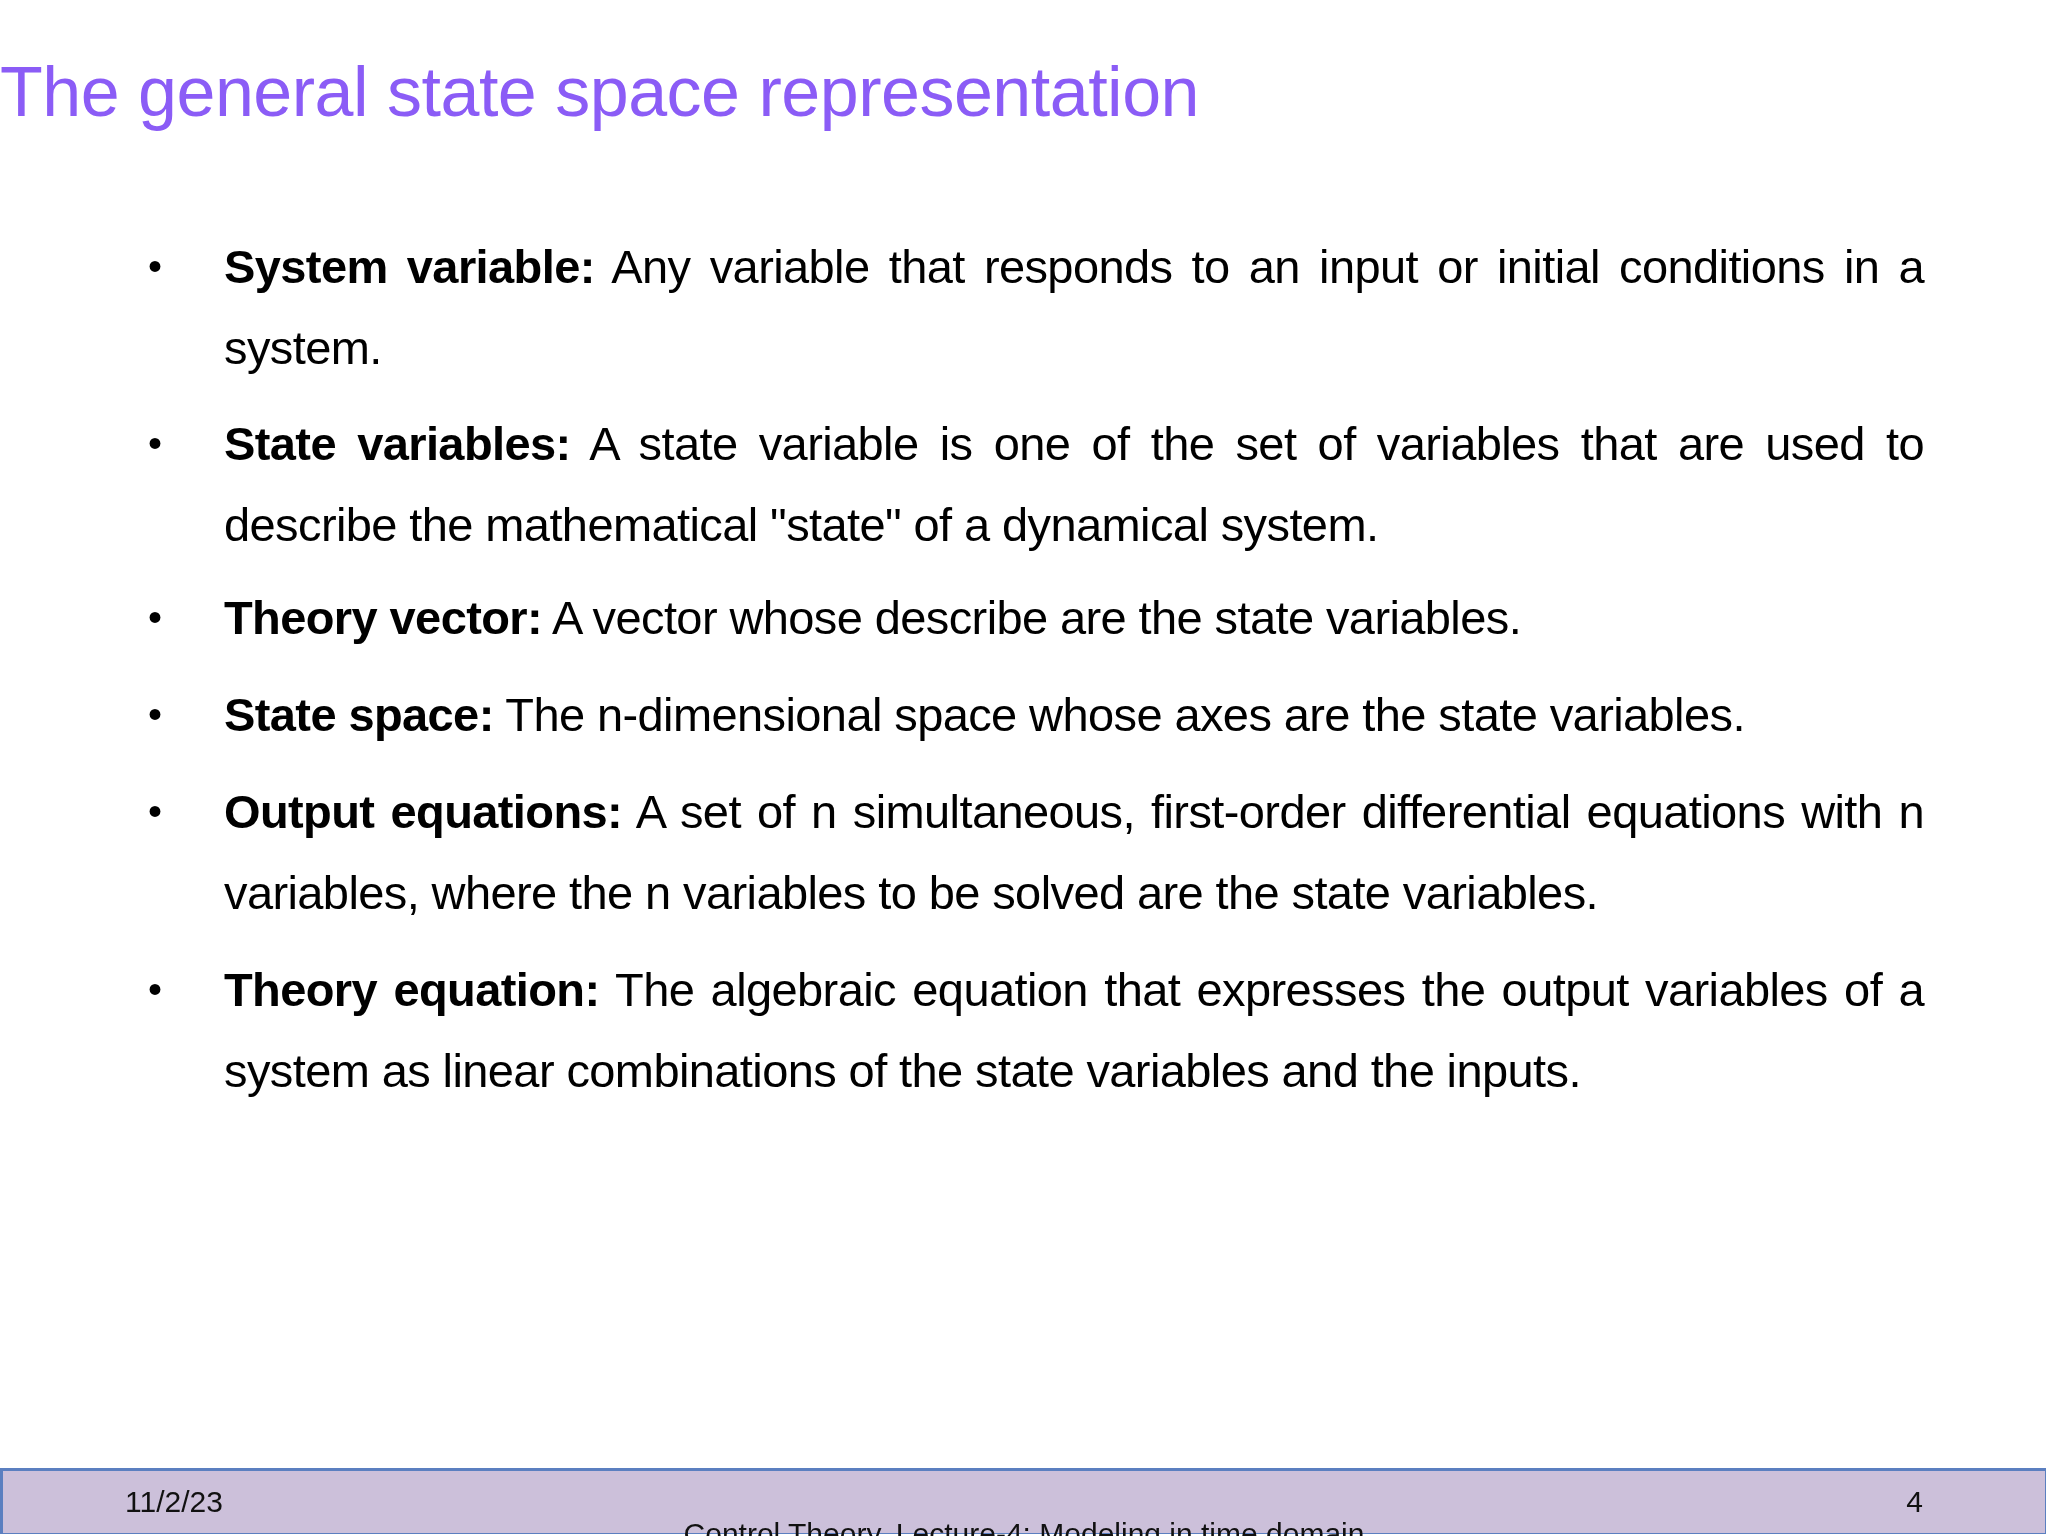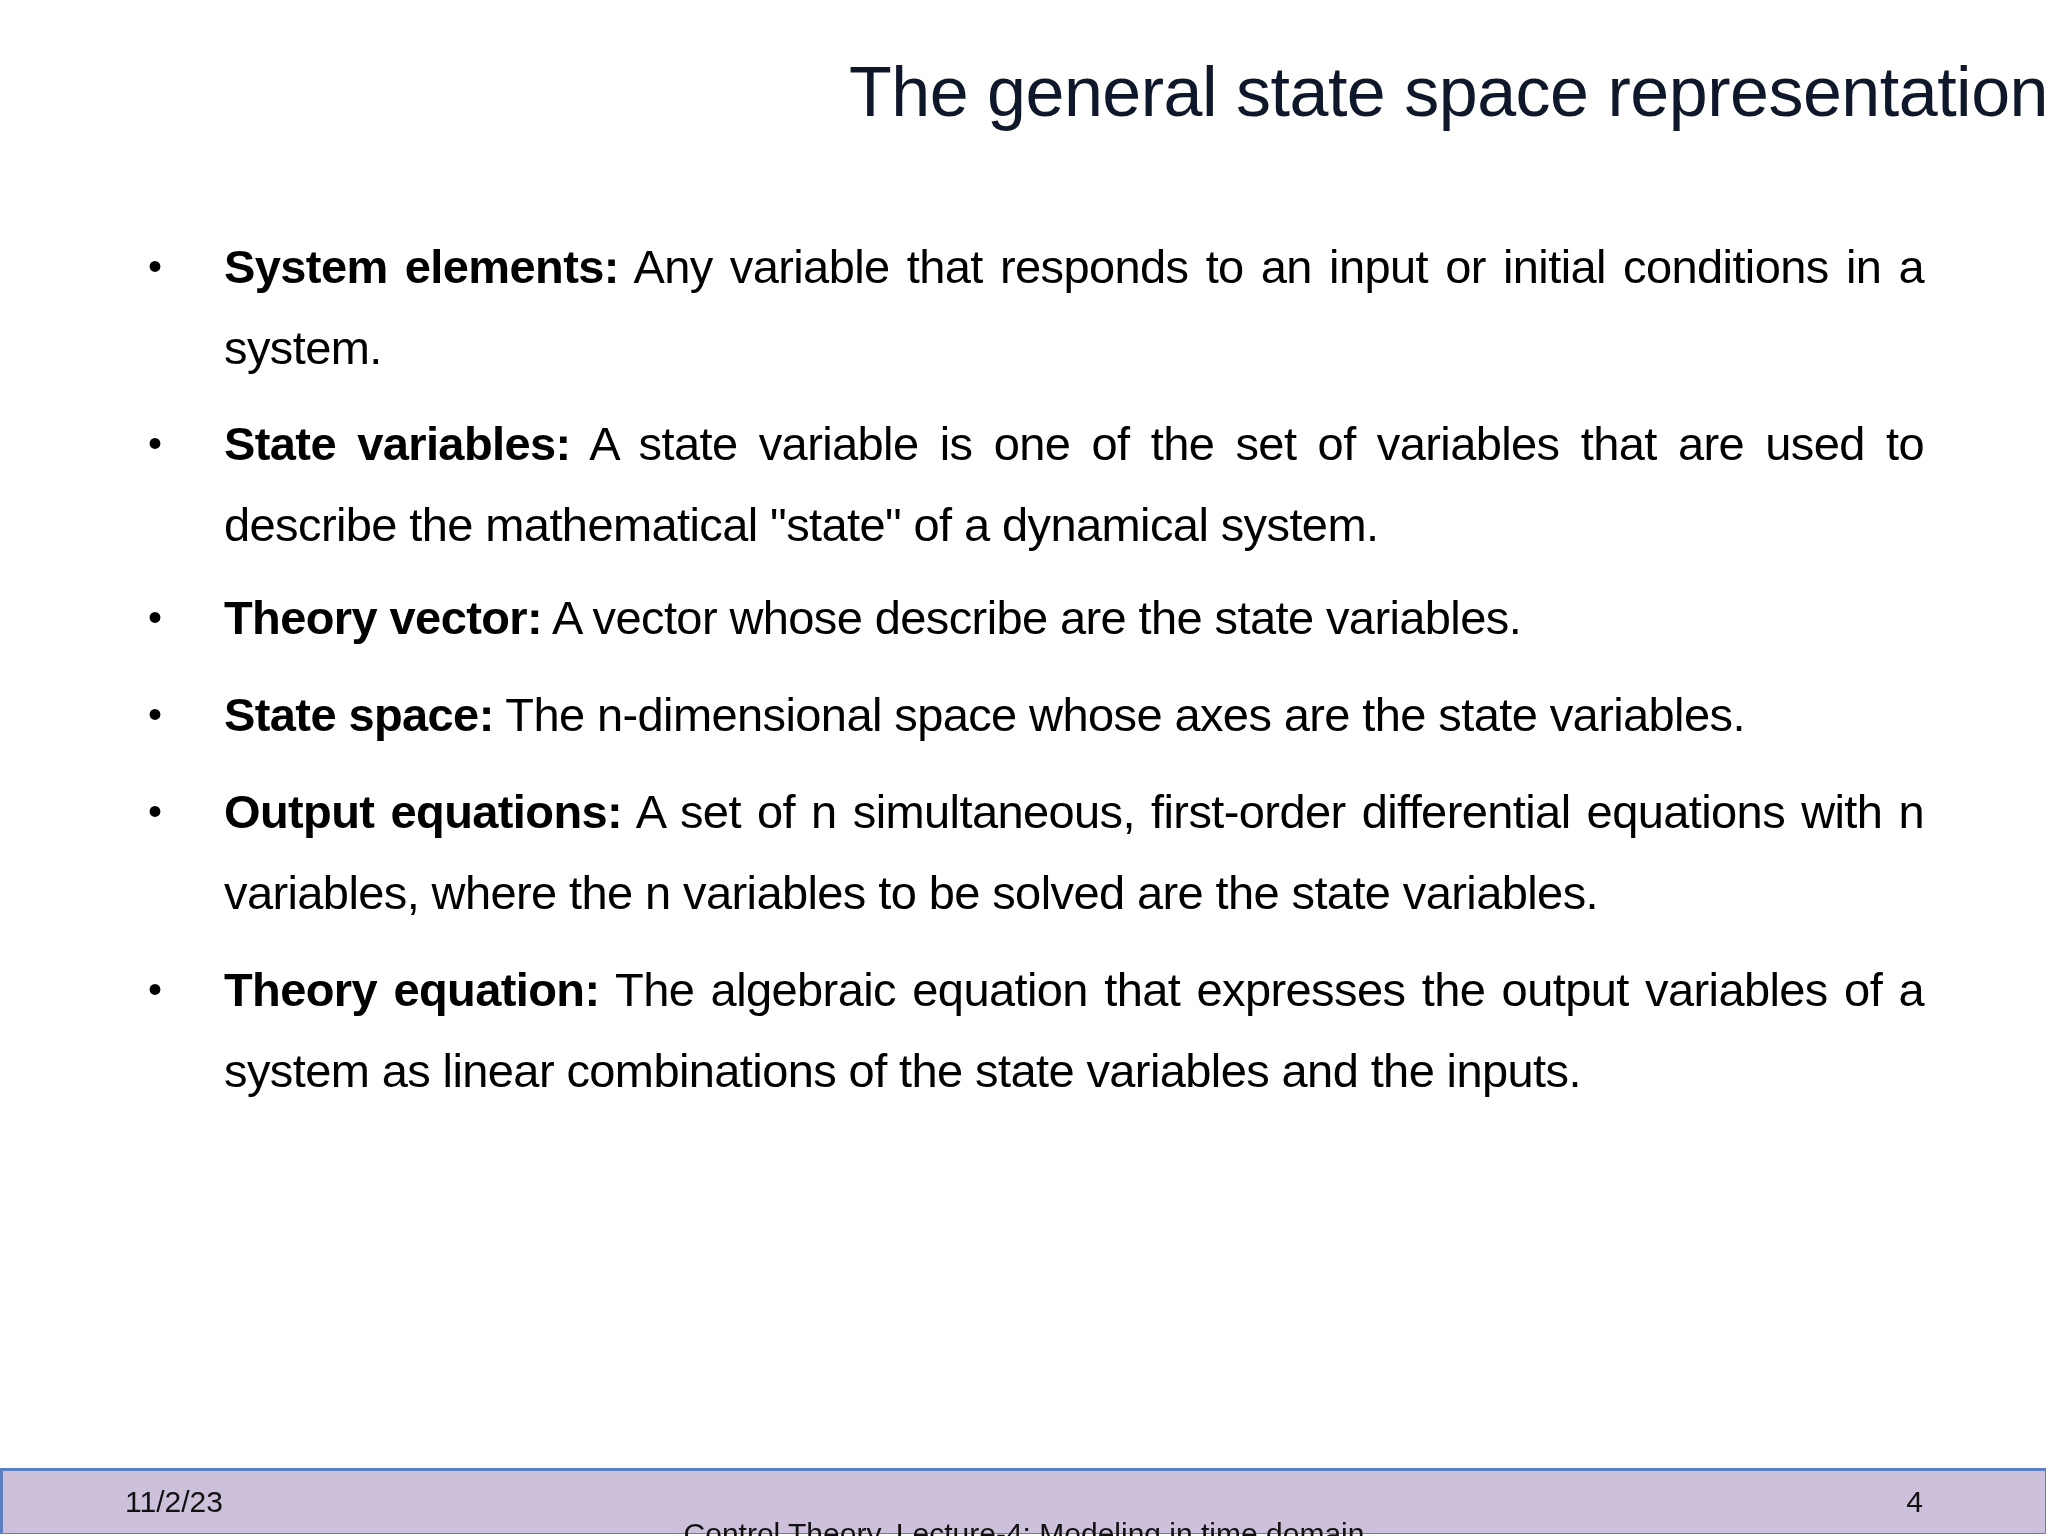--- a/index.html
+++ b/index.html
@@ -13,24 +13,24 @@
       position: relative;
       overflow: hidden;
       font-family: "Liberation Sans", "DejaVu Sans", sans-serif;
       color: #000000;
     }
     .slide-title {
       position: absolute;
       left: 0;
       top: 44px;
       width: 2048px;
-      text-align: right;
+      text-align: left;
       font-size: 70px;
       line-height: 96px;
-      color: #0f172a;
+      color: #8b5cf6;
       letter-spacing: -0.5px;
     }
     .bullet-list {
       position: absolute;
       left: 140px;
       top: 226px;
       width: 1784px;
       margin: 0;
       padding: 0;
       list-style: none;
@@ -98,21 +98,21 @@
       line-height: 34px;
     }
   </style>
 </head>
 <body>
 
 <div class="slide-title">The general state space representation</div>
 
 <ul class="bullet-list">
   <li class="bullet-item item-0">
-    <span class="bullet-dot">•</span><span class="term">System elements:</span><span> Any variable that responds to an input or initial conditions in a system.</span>
+    <span class="bullet-dot">•</span><span class="term">System variable:</span><span> Any variable that responds to an input or initial conditions in a system.</span>
   </li>
   <li class="bullet-item item-1">
     <span class="bullet-dot">•</span><span class="term">State variables:</span><span> A state variable is one of the set of variables that are used to describe the mathematical "state" of a dynamical system.</span>
   </li>
   <li class="bullet-item single item-2">
     <span class="bullet-dot">•</span><span class="term">Theory vector:</span><span> A vector whose describe are the state variables.</span>
   </li>
   <li class="bullet-item single item-3">
     <span class="bullet-dot">•</span><span class="term">State space:</span><span> The n-dimensional space whose axes are the state variables.</span>
   </li>

